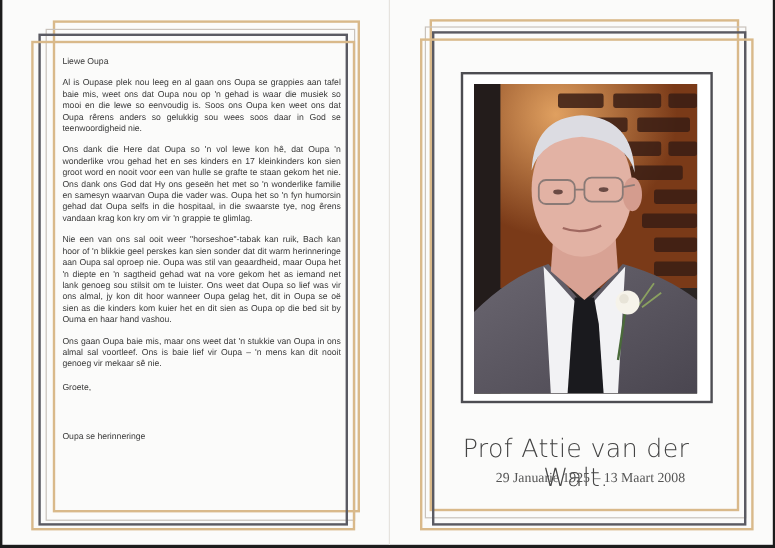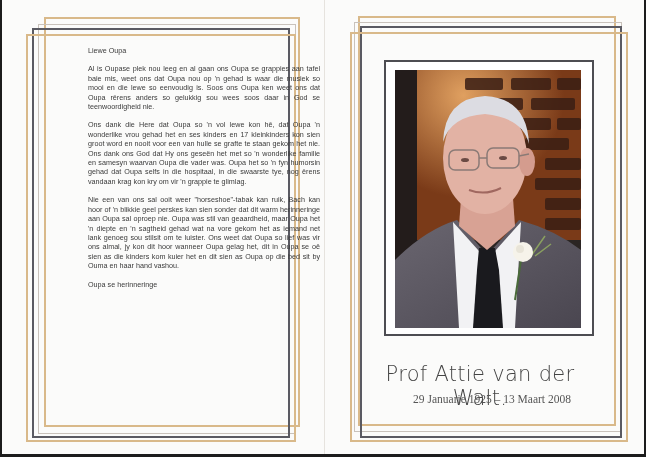--- a/index.html
+++ b/index.html
@@ -19,21 +19,20 @@
   }
   .frame { position:absolute; box-sizing:border-box; }
   .tan { border:2px solid #d9b98a; }
   .dark { border:2px solid #5a5a62; }
   .light { border:1px solid #c9c2bb; }
 
   .letter {
     position:absolute; left:50px; top:46px; width:232px;
     font-size:7.2px; line-height:9.4px; color:#3a3a3a;
     text-align:justify;
-    margin-left:36px;
   }
   .letter p { margin:0 0 9px 0; }
   .letter .greeting { margin-bottom:9px; }
   .letter .closing { margin-top:10px; margin-bottom:32px; }
 
   .photo-frame {
     position:absolute; left:382px; top:60px; width:210px; height:276px;
     border:2px solid #4d4d52; box-sizing:border-box; background:#fff;
   }
   .photo {
@@ -70,20 +69,22 @@
     <div class="frame light" style="left:352px; top:22px; width:268px; height:410px;"></div>
     <div class="frame dark" style="left:358px; top:26px; width:262px; height:412px;"></div>
     <div class="frame tan" style="left:348px; top:32px; width:278px; height:410px;"></div>
   </div>
 
   <div class="letter">
     <p class="greeting">Liewe Oupa</p>
     <p>Al is Oupase plek nou leeg en al gaan ons Oupa se grappies aan tafel baie mis, weet ons dat Oupa nou op 'n gehad is waar die musiek so mooi en die lewe so eenvoudig is. Soos ons Oupa ken weet ons dat Oupa rêrens anders so gelukkig sou wees soos daar in God se teenwoordigheid nie.</p>
     <p>Ons dank die Here dat Oupa so 'n vol lewe kon hê, dat Oupa 'n wonderlike vrou gehad het en ses kinders en 17 kleinkinders kon sien groot word en nooit voor een van hulle se grafte te staan gekom het nie. Ons dank ons God dat Hy ons geseën het met so 'n wonderlike familie en samesyn waarvan Oupa die vader was. Oupa het so 'n fyn humorsin gehad dat Oupa selfs in die hospitaal, in die swaarste tye, nog êrens vandaan krag kon kry om vir 'n grappie te glimlag.</p>
     <p>Nie een van ons sal ooit weer "horseshoe"-tabak kan ruik, Bach kan hoor of 'n blikkie geel perskes kan sien sonder dat dit warm herinneringe aan Oupa sal oproep nie. Oupa was stil van geaardheid, maar Oupa het 'n diepte en 'n sagtheid gehad wat na vore gekom het as iemand net lank genoeg sou stilsit om te luister. Ons weet dat Oupa so lief was vir ons almal, jy kon dit hoor wanneer Oupa gelag het, dit in Oupa se oë sien as die kinders kom kuier het en dit sien as Oupa op die bed sit by Ouma en haar hand vashou.</p>
+    <p>Ons gaan Oupa baie mis, maar ons weet dat 'n stukkie van Oupa in ons almal sal voortleef. Ons is baie lief vir Oupa – 'n mens kan dit nooit genoeg vir mekaar sê nie.</p>
+    <p class="closing">Groete,</p>
     <p>Oupa se herinneringe</p>
   </div>
 
   <div class="photo-frame"></div>
   <div class="photo">
     <svg width="186" height="258" viewBox="0 0 186 258">
       <defs>
         <radialGradient id="glow" cx="0.3" cy="0.15" r="0.6">
           <stop offset="0" stop-color="#e0a060"></stop>
           <stop offset="1" stop-color="#7a3a18"></stop>

